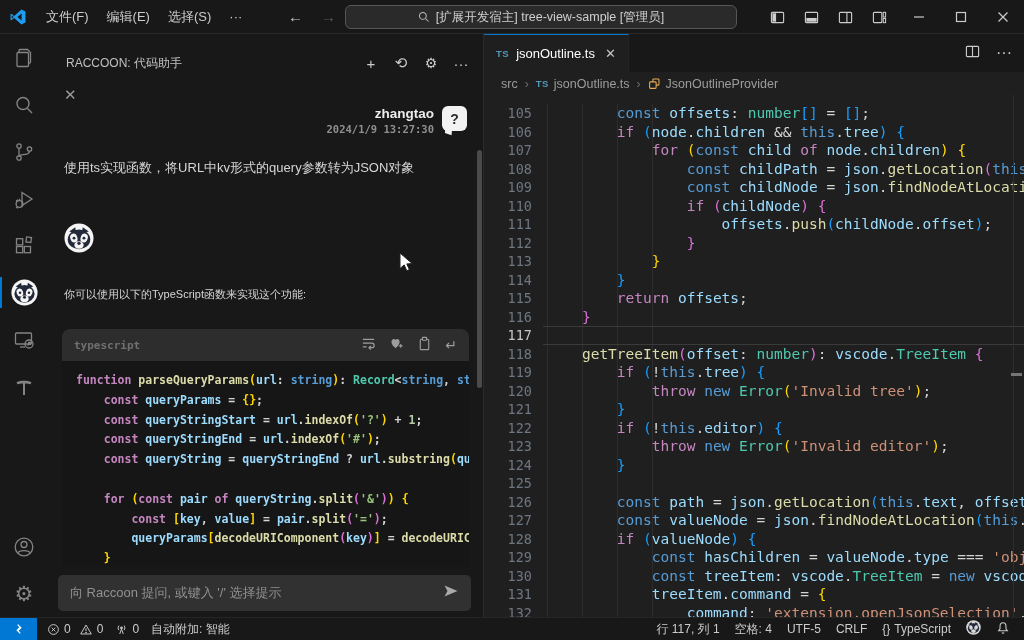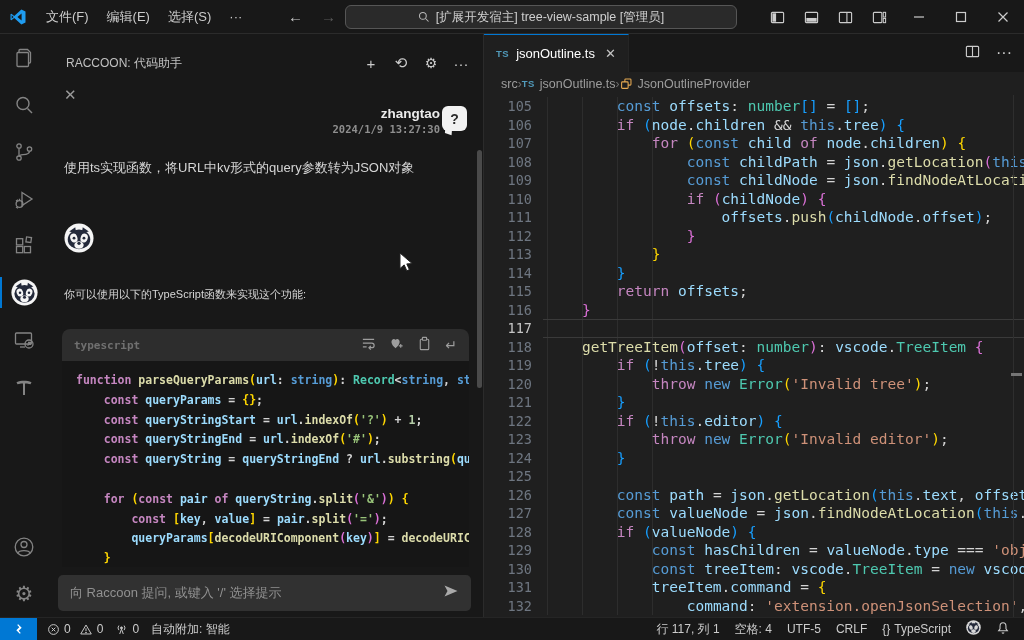--- a/index.html
+++ b/index.html
@@ -32,21 +32,21 @@
   .ab-spacer { flex:1; }
 
   
   .sidepanel { width:435px; background:#181818; position:relative; }
   .panel-header { height:38px; display:flex; align-items:flex-end; padding:0 14px 0 18px; }
   .panel-title { flex:1; font-size:12px; color:#c0c0c0; }
   .panel-actions { display:flex; gap:14px; align-items:center; color:#cccccc; font-size:15px; }
   .panel-actions .pa { width:16px; text-align:center; cursor:pointer; }
   .chat-body { position:absolute; top:38px; left:0; right:0; bottom:50px; padding:0 16px; overflow:hidden; }
   .chat-close { font-size:15px; color:#9a9a9a; margin-top:14px; display:inline-block; }
-  .msg-head-user { display:flex; justify-content:flex-end; align-items:flex-start; margin-top:2px; gap:2px; }
+  .msg-head-user { display:flex; justify-content:flex-end; align-items:flex-start; margin-top:2px; gap:8px; }
   .meta-col { text-align:right; }
   .meta-col.left { text-align:left; }
   .msg-author { font-size:13.5px; font-weight:bold; color:#ececec; }
   .msg-time { font-family:"DejaVu Sans Mono", monospace; font-size:10.5px; font-weight:bold; color:#8f8f8f; margin-top:2px; }
   .q-badge { width:25px; height:25px; background:#f2f2f2; border-radius:6px; color:#2b2b2b; font-weight:bold;
              font-size:14px; display:flex; align-items:center; justify-content:center; position:relative; }
   .q-badge::after { content:""; position:absolute; left:3px; bottom:-3px; width:7px; height:7px; background:#f2f2f2;
                     transform:rotate(18deg) skew(14deg); }
   .user-text { margin-top:24px; font-size:13px; color:#d6d6d6; }
   .msg-head-bot { display:flex; align-items:flex-start; gap:10px; margin-top:46px; }
@@ -76,21 +76,21 @@
   .tab-actions { position:absolute; right:12px; top:0; height:38px; display:flex; align-items:center; gap:16px; color:#cccccc; }
   .breadcrumbs { height:23px; display:flex; align-items:center; gap:7px; padding-left:17px; font-size:12.5px; color:#9d9d9d; }
   .bc-sep { color:#6e6e6e; font-size:12px; }
   .bc-item { display:flex; align-items:center; gap:5px; }
 
   .codewrap { position:absolute; top:61px; left:0; right:0; bottom:0; overflow:hidden; padding-top:2px; }
   #editor-lines { background-image:linear-gradient(#2d2d2d,#2d2d2d),linear-gradient(#2d2d2d,#2d2d2d),
                   linear-gradient(#2d2d2d,#2d2d2d),linear-gradient(#2d2d2d,#2d2d2d);
                   background-repeat:no-repeat;
                   background-size:1px 100%,1px 100%,1px 100%,1px 100%;
-                  background-position:63px 0,98px 0,133px 0,168px 0; }
+                  background-position:63px 0,98px 0,133px 0,168px 0;margin-top:7px; }
   .eline { position:relative; height:18.5px; line-height:18.5px; white-space:pre;
            font-family:"DejaVu Sans Mono", monospace; font-size:14.5px; }
   .eline .lnum { display:inline-block; width:48px; text-align:right; color:#6e7681; font-size:13.5px; margin-right:15px; }
   .eline.current .lnum { color:#c6c6c6; }
   .eline.current::after { content:""; position:absolute; left:59px; right:0; top:0; bottom:0;
                           border-top:1px solid #3a3a3a; border-bottom:1px solid #3a3a3a; pointer-events:none; }
   .oruler { position:absolute; top:61px; bottom:0; right:10px; width:1px; background:#2e2e2e; }
   .omark { position:absolute; right:2px; top:339px; width:11px; height:3px; background:#757575; }
 
   
@@ -356,21 +356,21 @@
           <span class="tab-close">✕</span>
         </div>
         <div class="tab-actions">
           <span><svg width="15" height="15" viewBox="0 0 16 16" fill="none" stroke="#cccccc" stroke-width="1.2">
                 <rect x="1.5" y="2.5" width="13" height="11" rx="1"></rect>
                 <path d="M8 3v10"></path>
               </svg></span>
           <span>···</span>
         </div>
       </div>
-      <div class="breadcrumbs breadcrumbs" style="height:23px;display:flex;align-items:center;gap:0;padding-left:17px;font-size:12.5px;color:#9d9d9d;">
+      <div class="breadcrumbs breadcrumbs" style="height:23px;display:flex;align-items:center;gap:7px;padding-left:17px;font-size:12.5px;color:#9d9d9d;">
         <span class="bc-item">src</span>
         <span class="bc-sep">›</span>
         <span class="bc-item">
             <span class="ts-chip">TS</span>
             <span>jsonOutline.ts</span>
           </span>
         <span class="bc-sep">›</span>
         <span class="bc-item">
           <svg width="13" height="13" viewBox="0 0 16 16" fill="none" stroke="#e8ab53" stroke-width="1.3">
               <rect x="2" y="6" width="8" height="8" rx="1"></rect>

